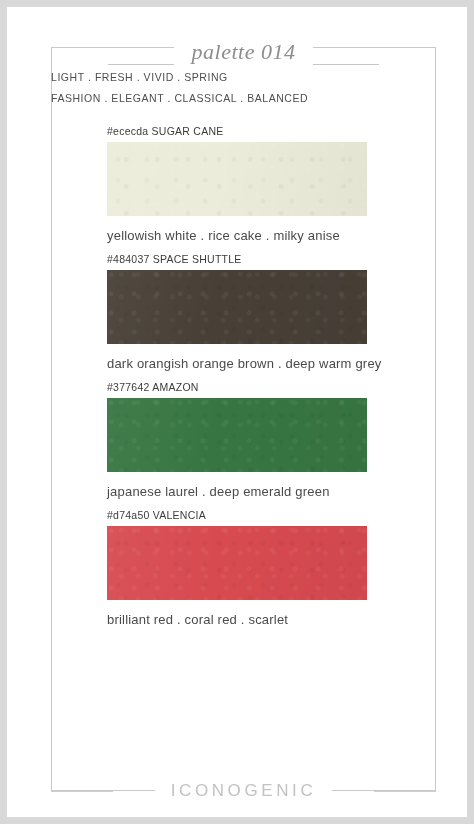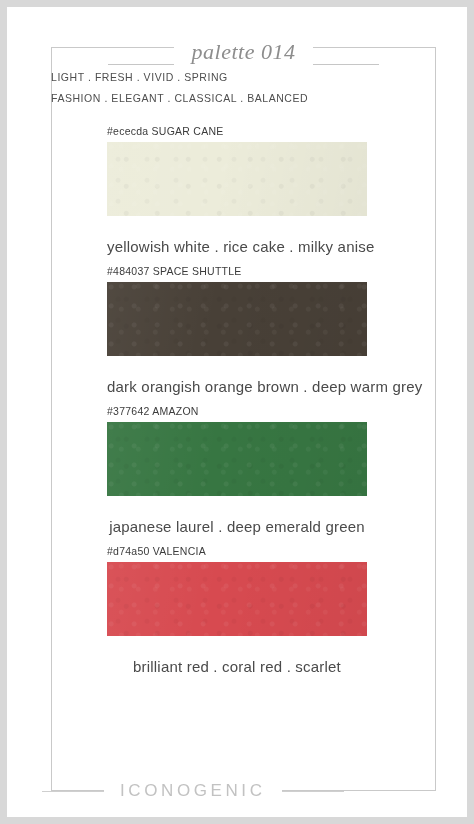--- a/index.html
+++ b/index.html
@@ -114,38 +114,37 @@
   }
   .swatch-chip .sheen {
     position: absolute;
     inset: 0;
     background: linear-gradient(100deg,
       rgba(255,255,255,0.05) 0%,
       rgba(255,255,255,0.00) 42%,
       rgba(0,0,0,0.035) 100%);
   }
   .swatch-caption {
-    font-size: 15px;
+    font-size: 13px;
     color: #4a4a4a;
     letter-spacing: 0.2px;
-    text-align: center;
-    padding-top: 22px;
+    padding-top: 12px;
     white-space: nowrap;
   }
 
   
   .footer-row {
     position: absolute;
-    left: 35px;
+    left: 44px;
     top: 766px;
     width: 385px;
     height: 36px;
     display: flex;
     align-items: center;
-    justify-content: flex-start;
+    justify-content: space-between;
   }
   .footer-rule {
     flex: 0 0 62px;
     height: 1px;
     background: #cfcfcf;
   }
   .footer-text {
     font-size: 17px;
     color: #c2c2c2;
     letter-spacing: 3.6px;

